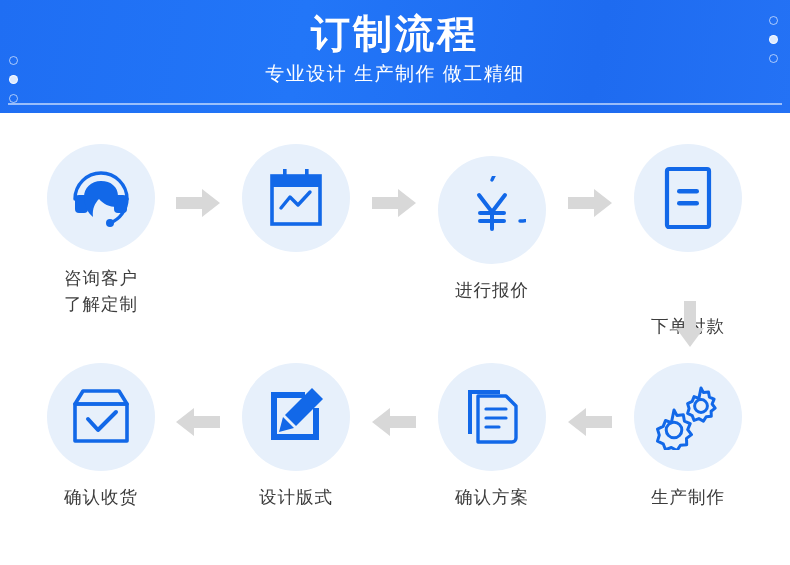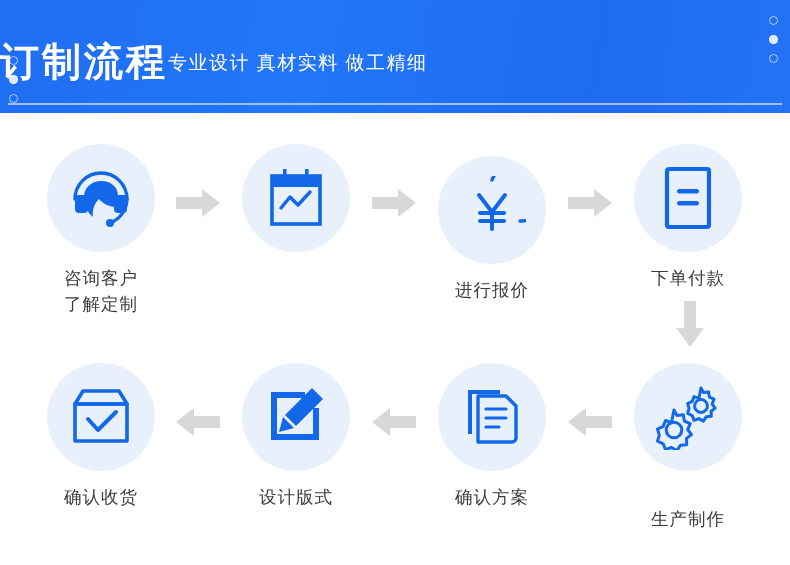--- a/index.html
+++ b/index.html
@@ -19,21 +19,21 @@
   .header {
     position: absolute;
     left: 0; top: 0;
     width: 790px; height: 113px;
     background: linear-gradient(100deg, #1f6ef3 0%, #2276f8 38%, #1e6bf0 75%, #2472f5 100%);
     overflow: hidden;
   }
   .header-inner {
     position: absolute;
     left: 0; top: 0; right: 0; bottom: 0;
-    display: flex; flex-direction: row;
+    display: flex; flex-direction: column;
     align-items: center; justify-content: flex-start;
     padding-top: 10px;
   }
   .header-title {
     color: #ffffff;
     font-size: 39px;
     font-weight: bold;
     letter-spacing: 3px;
     line-height: 48px;
     text-shadow: 0 1px 1px rgba(0,0,0,0.05);
@@ -87,23 +87,23 @@
     font-size: 17.5px;
     line-height: 26px;
     letter-spacing: 1px;
     white-space: pre-line;
   }
 
   
   .n1 { left: 21px;  top: 31px; }
   .n2 { left: 216px; top: 31px; }
   .n3 { left: 412px; top: 43px; }
-  .n4 { left: 608px; top: 31px; }
-  
-  .n5 { left: 608px; top: 250px; gap: 22px; }
+  .n4 { left: 608px; top: 31px; gap: 48px; }
+  
+  .n5 { left: 608px; top: 250px; }
   .n6 { left: 412px; top: 250px; }
   .n7 { left: 216px; top: 250px; }
   .n8 { left: 21px;  top: 250px; justify-content: space-between; }
 
   
   .arrow { position: absolute; }
   .arrow-h { width: 44px; height: 30px; }
   .arrow-v { width: 30px; height: 46px; }
   .a1 { left: 176px; top: 75px; }
   .a2 { left: 372px; top: 75px; }
@@ -114,21 +114,21 @@
   .a7 { left: 176px; top: 294px; }
 </style>
 </head>
 <body>
 
 <div id="page">
 
   <div class="header">
     <div class="header-inner">
       <div class="header-title">订制流程</div>
-      <div class="header-sub">专业设计 真材实料 做工精细</div>
+      <div class="header-sub">专业设计 生产制作 做工精细</div>
     </div>
     <div class="header-rule"></div>
 
     <div class="dot-col left">
       <div class="dot"></div>
       <div class="dot filled"></div>
       <div class="dot"></div>
     </div>
     <div class="dot-col right">
       <div class="dot"></div>

